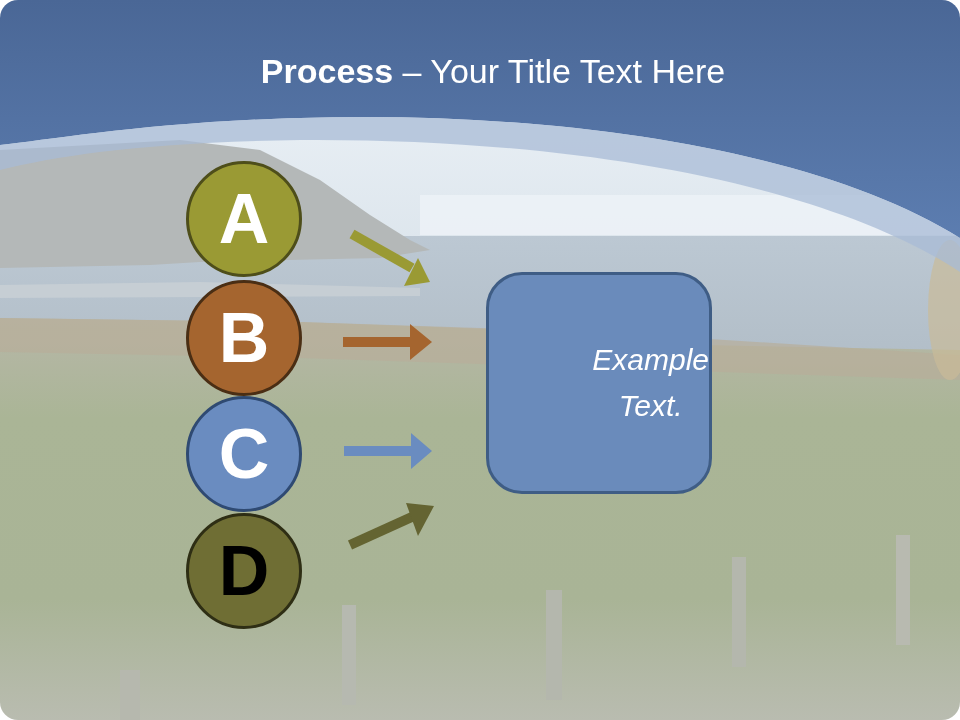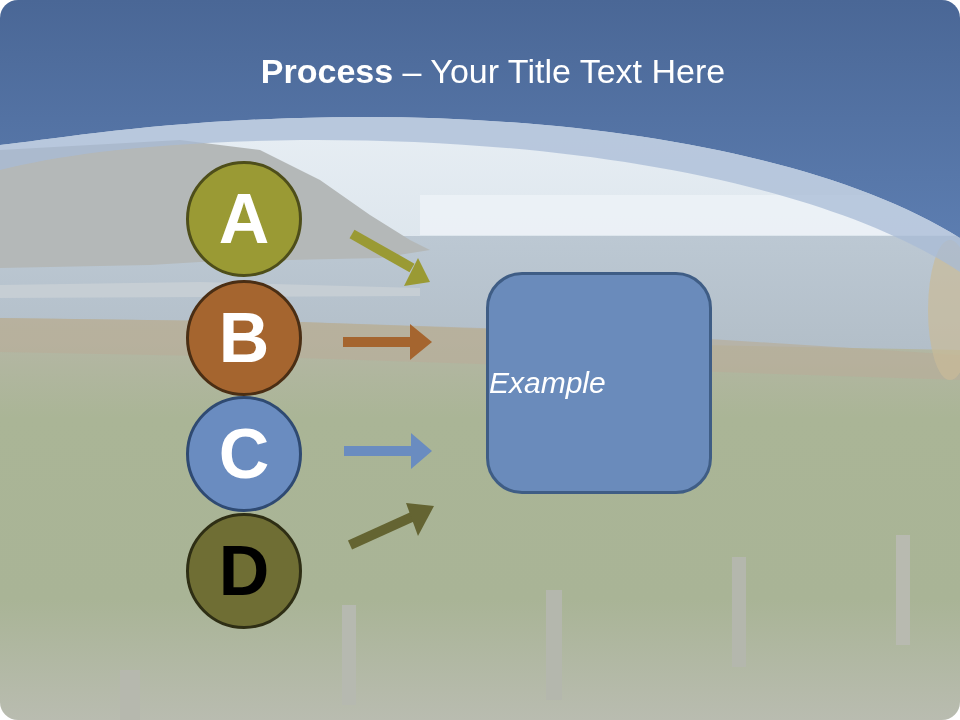--- a/index.html
+++ b/index.html
@@ -3,21 +3,21 @@
 <meta charset="utf-8">
 <style>
   html, body { margin:0; padding:0; }
   body { width:960px; height:720px; overflow:hidden; position:relative; font-family:"Liberation Sans", "DejaVu Sans", sans-serif; }
   .slide { position:absolute; left:0; top:0; width:960px; height:720px; overflow:hidden;border-radius:18px; }
   .bg { position:absolute; inset:0; }
   .title { position:absolute; left:0; top:52px; width:986px; text-align:center; color:#ffffff; font-size:34px; letter-spacing:0px; }
   .title b { font-weight:bold; }
   .circle { position:absolute; left:186px; width:116px; height:116px; border-radius:50%; box-sizing:border-box; border:3px solid; display:flex; align-items:center; justify-content:center; font-weight:bold; font-size:70px; }
   .circle span { display:block; line-height:1; }
-  .box { position:absolute; left:486px; top:272px; width:226px; height:222px; background:#6a8bbb; border:3px solid #3f5d85; box-sizing:border-box; border-radius:36px; display:flex; align-items:center; justify-content:flex-start; text-align:center; color:#ffffff; font-style:italic; font-size:30px; line-height:46px; }
+  .box { position:absolute; left:486px; top:272px; width:226px; height:222px; background:#6a8bbb; border:3px solid #3f5d85; box-sizing:border-box; border-radius:36px; display:flex; align-items:center; justify-content:flex-end; text-align:center; color:#ffffff; font-style:italic; font-size:30px; line-height:46px; }
   .arrows { position:absolute; left:0; top:0; width:960px; height:720px; pointer-events:none; }
 </style>
 </head>
 <body>
 
 <div class="slide">
 
   <svg class="bg" width="960" height="720" viewBox="0 0 960 720">
     <defs>
       <linearGradient id="sky" x1="0" y1="0" x2="0" y2="1">
@@ -99,16 +99,17 @@
     </g>
     <g>
       <line x1="350" y1="545" x2="414" y2="516" stroke="#646432" stroke-width="10"></line>
       <polygon points="434,506 406,503 418,536" fill="#646432"></polygon>
     </g>
   </svg>
 
   <div class="box">
     <div>
       <div>Example</div>
+      <div>Text.</div>
     </div>
   </div>
 
 </div>
 
 </body></html>

